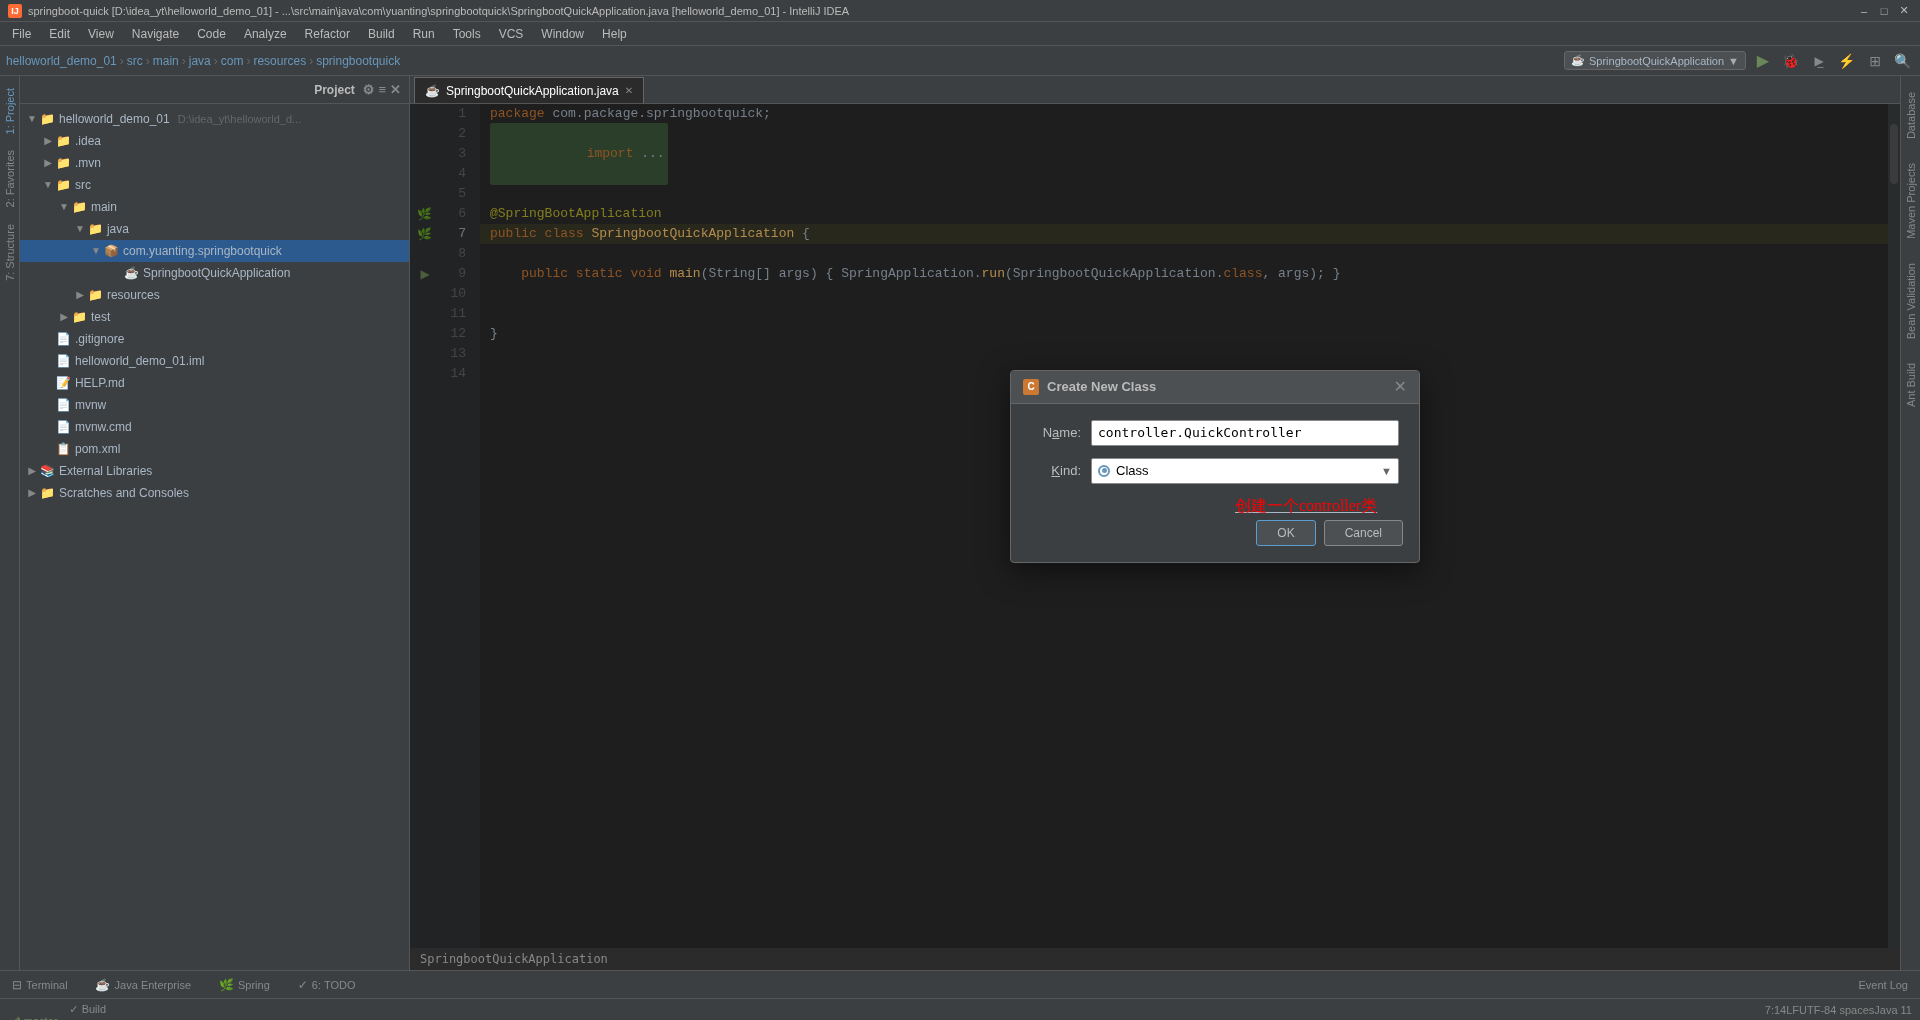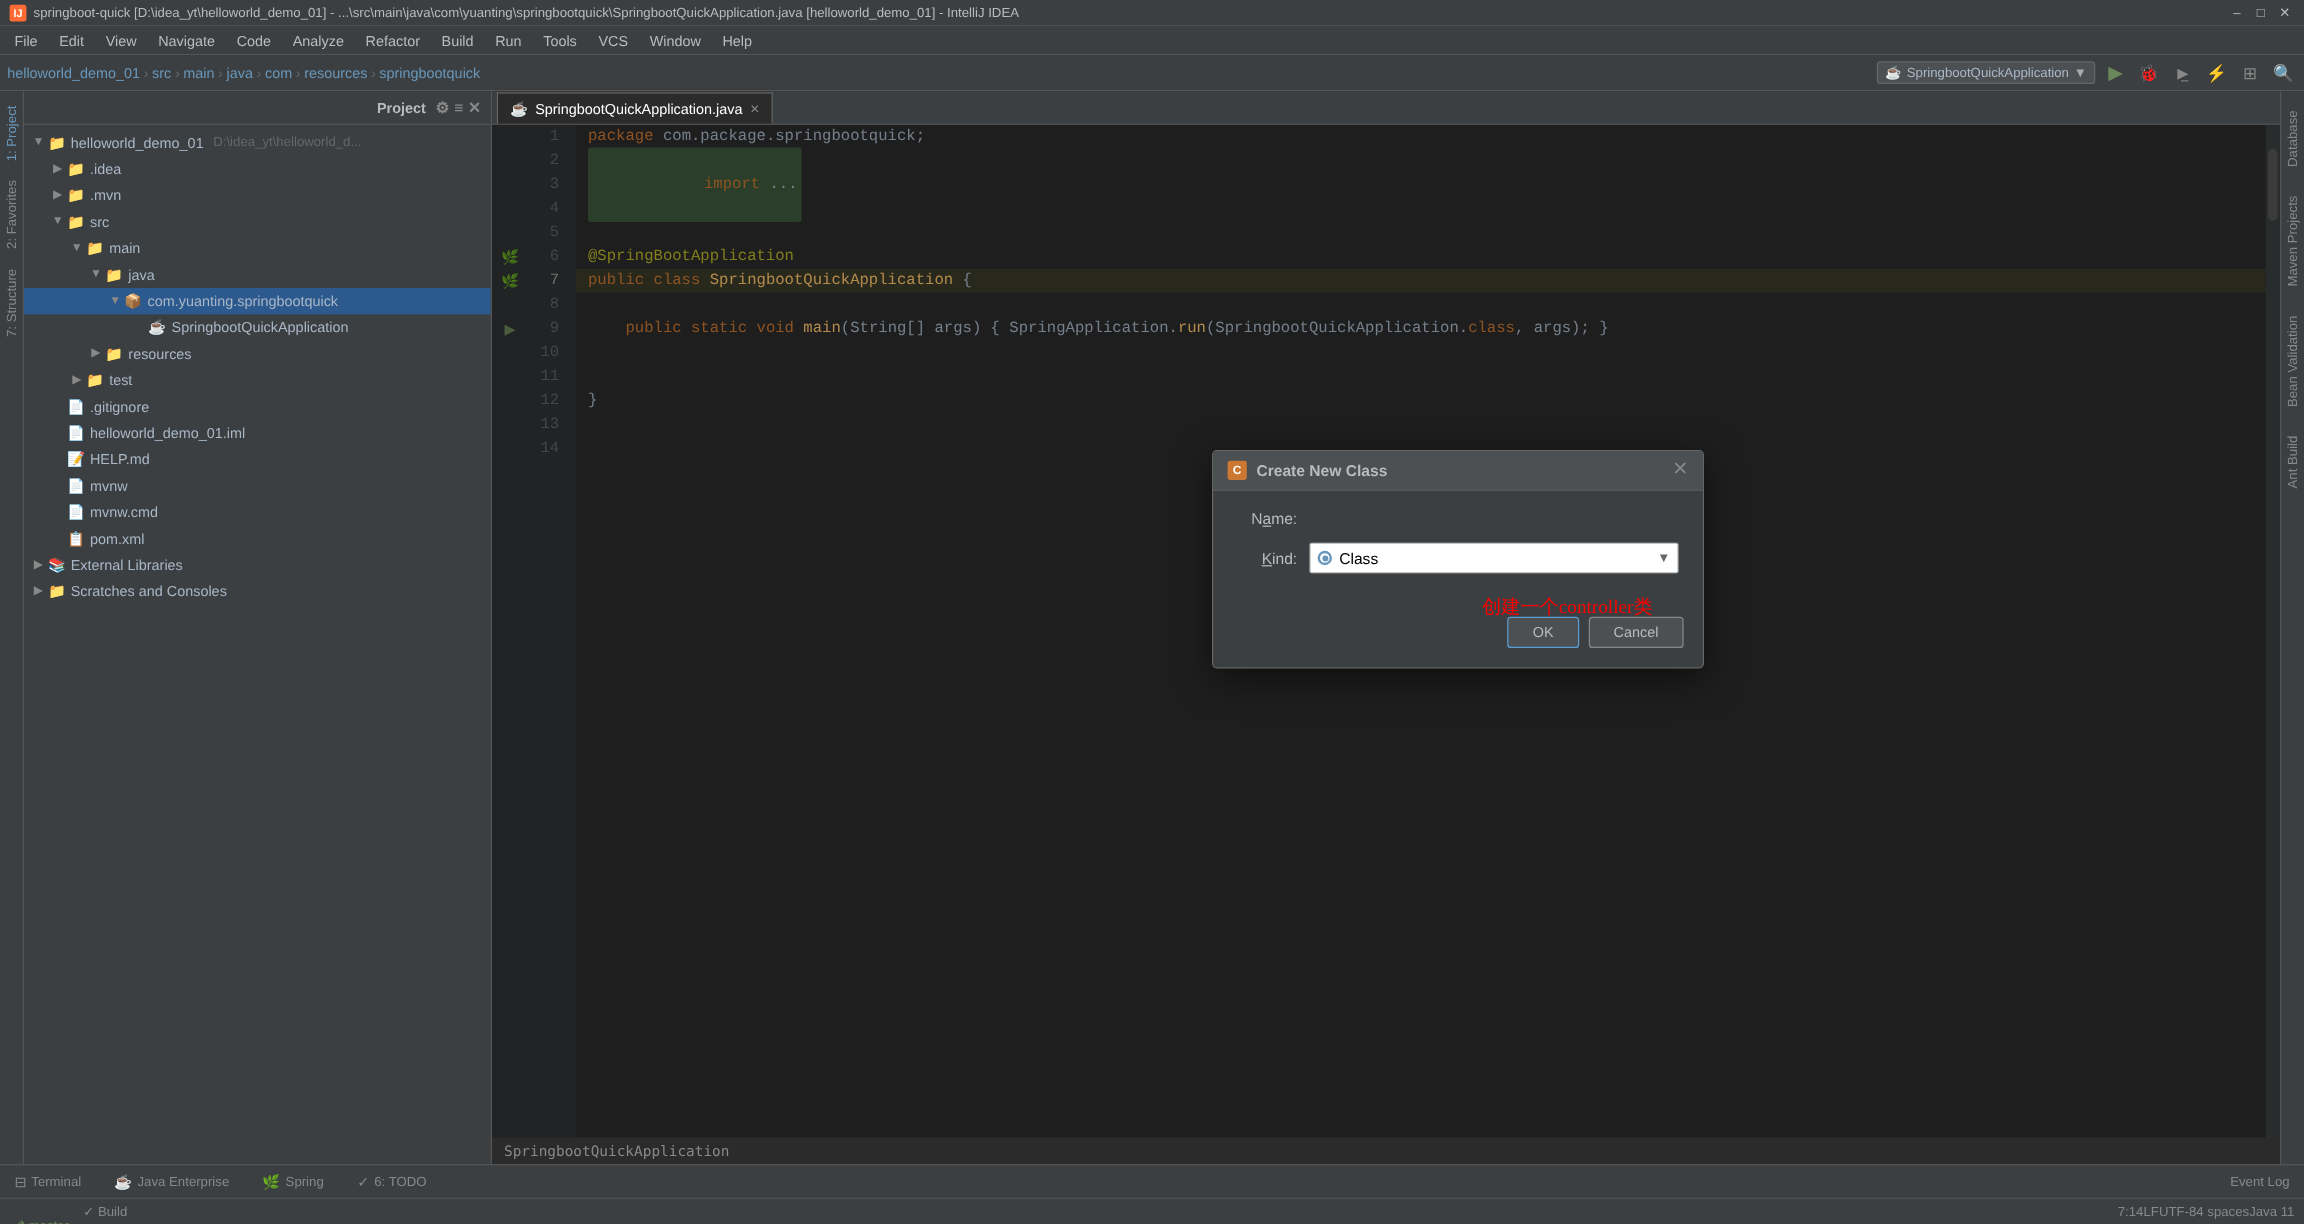--- a/index.html
+++ b/index.html
@@ -808,20 +808,21 @@
               <div class="modal-icon">C</div>
               <span>Create New Class</span>
             </div>
             <span class="modal-close">✕</span>
           </div>
           <div class="modal-body">
             <div class="form-row">
               <label class="form-label">
                 <span>N</span><span style="text-decoration:underline;">a</span><span>me:</span>
               </label>
+              <input type="text" class="form-input" value="controller.QuickController" style="">
             </div>
             <div class="form-row">
               <label class="form-label">
                 <span style="text-decoration:underline;">K</span><span>ind:</span>
               </label>
               <div class="form-select">
                 <div class="form-select-inner">
                   <div class="class-radio">
                     <div class="class-radio-dot"></div>
                   </div>
@@ -830,21 +831,21 @@
                 <span class="select-arrow">▼</span>
               </div>
             </div>
           </div>
           <div class="modal-footer">
             <button class="modal-btn modal-btn-ok">OK</button>
             <button class="modal-btn modal-btn-cancel">Cancel</button>
           </div>
         </div>
 
-        <div style="position:absolute; top: calc(50% - 60px + 30px); left: calc(50% + 80px); display:flex; align-items:center; gap:4px;">
+        <div style="position:absolute; top: calc(50% - 60px + 30px); left: calc(50% + 80px); display:flex; align-items:center; gap:4px;text-decoration:underline;">
           <span style="color:#ff0000; font-size:16px; font-family: SimSun, serif; white-space:nowrap;">创建一个controller类</span>
         </div>
       </div>
     </div>
 
     <div class="editor-bottom-text">
       <span>SpringbootQuickApplication</span>
     </div>
   </div>
 

